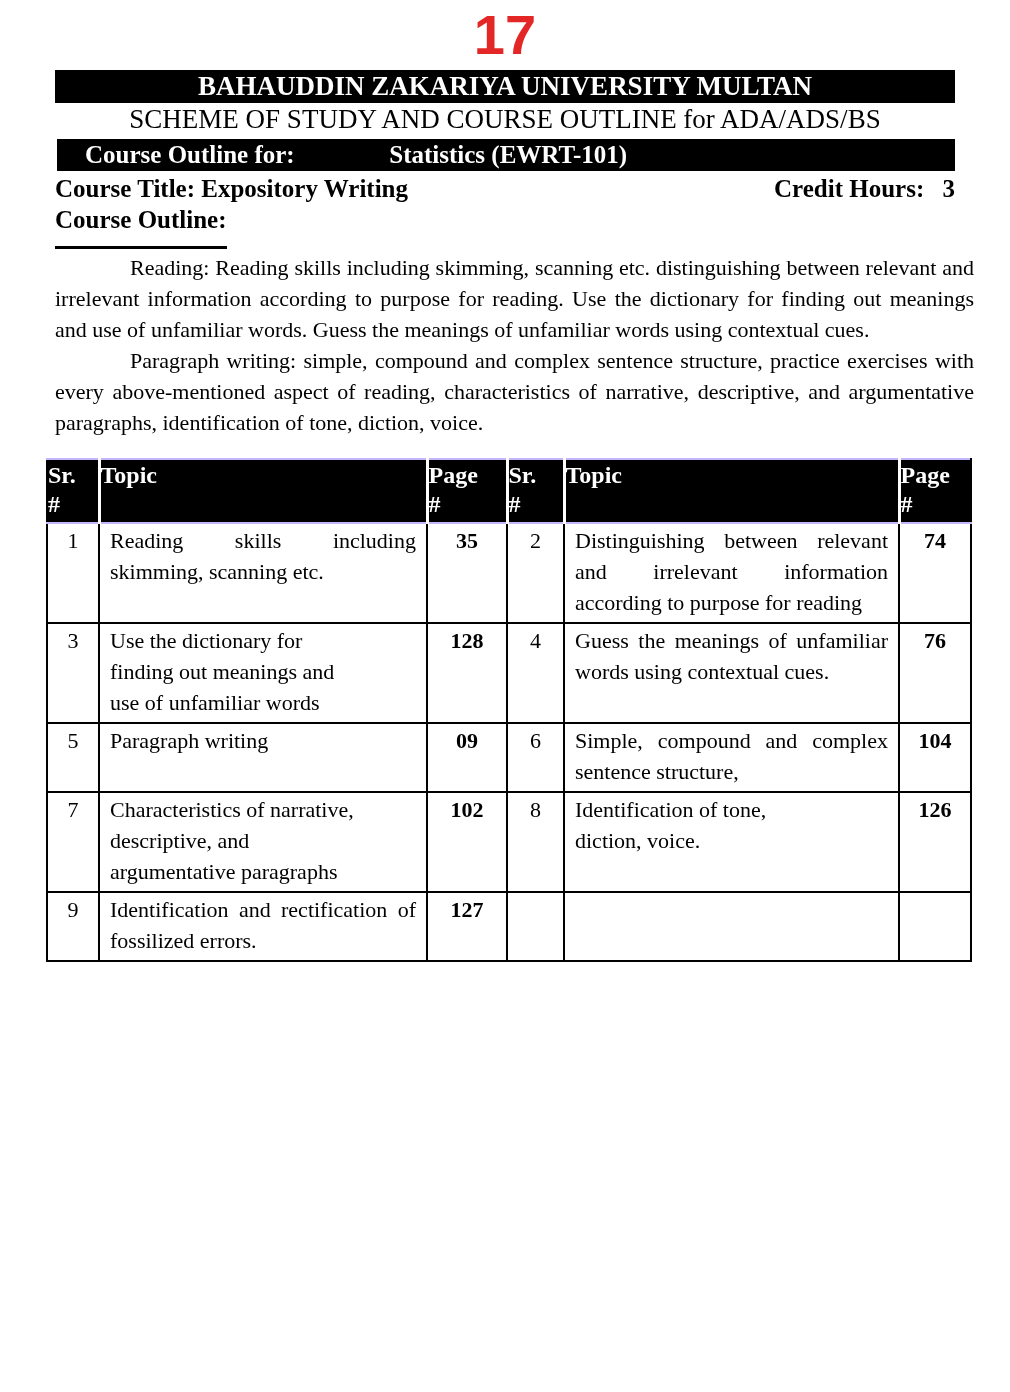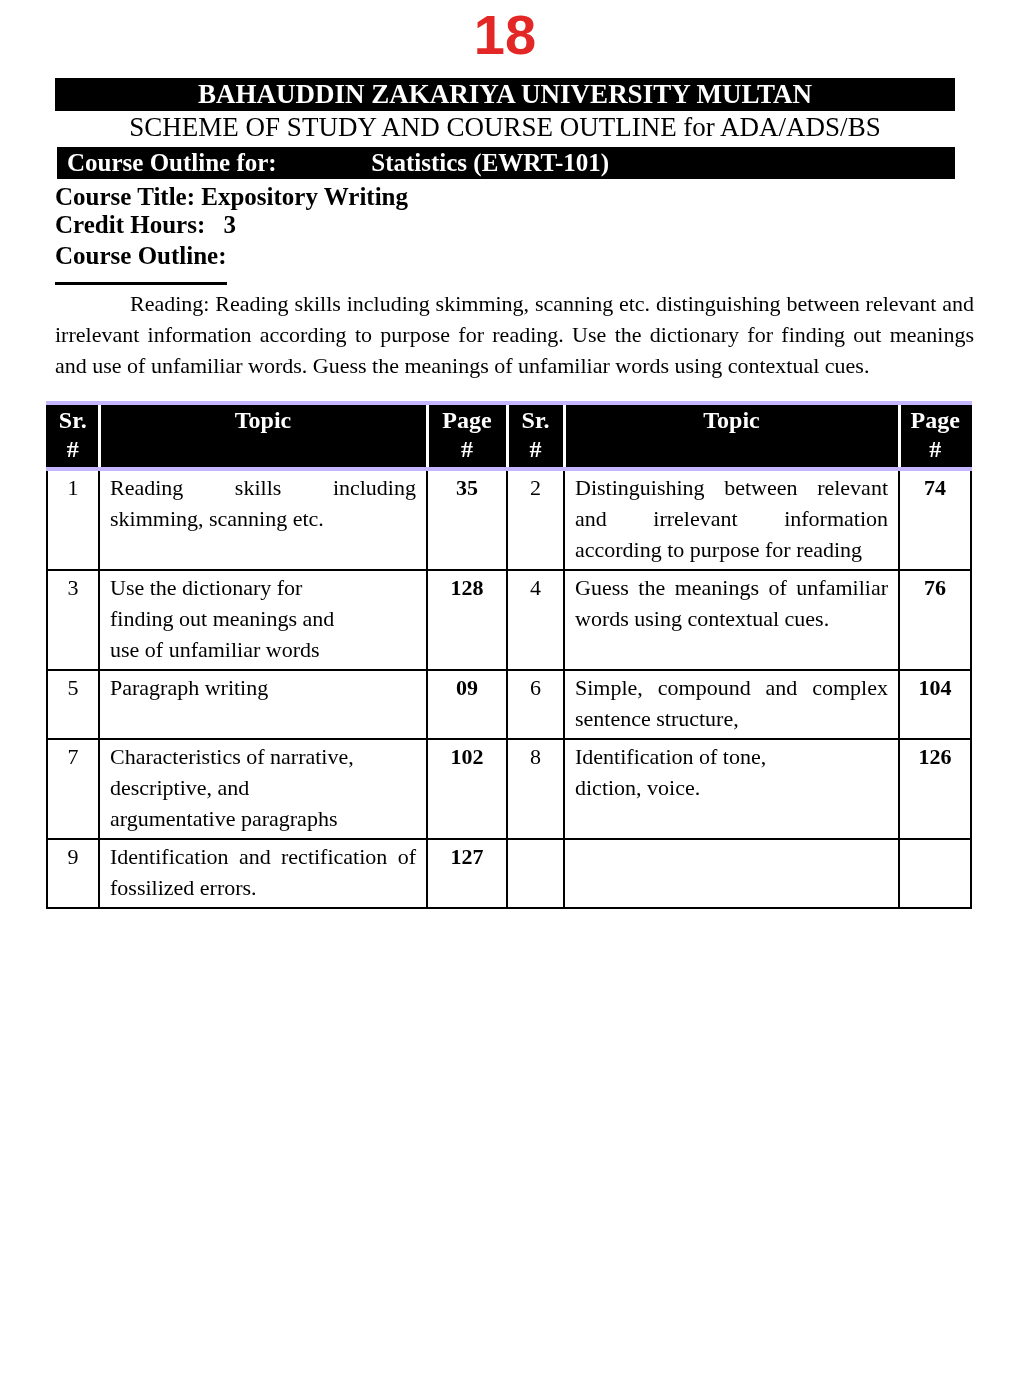--- a/index.html
+++ b/index.html
@@ -19,51 +19,50 @@
     font-weight: 700;
     color: #e32726;
     line-height: 62px;
   }
   .banner {
     background: #000;
     color: #fff;
     font-weight: bold;
   }
   .banner-university {
-    margin: 12px 55px 0 55px;
+    margin: 4px 55px 0 55px;
     text-align: center;
     font-size: 27px;
     line-height: 29px;
     padding: 2px 0;
   }
   .scheme-title {
     margin: 1px 40px 0 40px;
     text-align: center;
     font-size: 27px;
     line-height: 30px;
     font-weight: normal;
   }
   .banner-course-outline-for {
     margin: 5px 55px 0 57px;
     font-size: 25px;
     line-height: 28px;
-    padding: 2px 0 2px 10px;
+    padding: 2px 0 2px 28px;
   }
   .banner-course-outline-for .b2-label {
     display: inline-block;
     min-width: 298px;
   }
   .course-title-row {
     margin: 4px 55px 0 55px;
     display: flex;
     justify-content: space-between;
     font-size: 25px;
     line-height: 28px;
     font-weight: bold;
-    flex-direction: column;
   }
   .credit-hours .val { margin-left: 12px; }
   .outline-heading {
     margin: 3px 55px 0 55px;
     font-size: 25px;
     line-height: 28px;
     font-weight: bold;
   }
   .outline-heading span {
     display: inline-block;
@@ -92,23 +91,23 @@
   col.c-sr2   { width: 57px; }
   col.c-top2  { width: 335px; }
   col.c-pg2   { width: 72px; }
   th {
     background: #000;
     color: #fff;
     font-size: 24px;
     line-height: 29px;
     font-weight: bold;
     vertical-align: top;
-    text-align: center;
+    text-align: left;
     padding: 1px 0 3px 0;
-    border: 4px solid #c4b5fd;
+    border: 2px solid #c4b5fd;
   }
   th { border-left: 3px solid #fff; border-right: 3px solid #fff; }
   th:first-child { border-left: 2px solid #000; }
   th:last-child  { border-right: 2px solid #000; }
   th .l2 { min-height: 29px; }
   td {
     border: 2px solid #000;
     vertical-align: top;
     padding: 1px 6px 4px 6px;
   }
@@ -117,21 +116,21 @@
     text-align-last: left;
     white-space: pre-line;
     padding: 1px 10px 4px 10px;
   }
   td.sr-cell   { text-align: center; padding: 1px 2px; }
   td.page-cell { text-align: center; font-weight: bold; }
 </style>
 </head>
 <body>
 
-<div class="page-number">18</div>
+<div class="page-number">17</div>
 
 <div class="banner banner-university">BAHAUDDIN ZAKARIYA UNIVERSITY MULTAN</div>
 
 <div class="scheme-title">SCHEME OF STUDY AND COURSE OUTLINE for ADA/ADS/BS</div>
 
 <div class="banner banner-course-outline-for">
   <span class="b2-label">Course Outline for:</span>
   <span class="b2-value">Statistics (EWRT-101)</span>
 </div>
 
@@ -142,20 +141,21 @@
     <span class="val">3</span>
   </span>
 </div>
 
 <div class="outline-heading">
   <span>Course Outline:</span>
 </div>
 
 <div class="paragraphs">
     <p class="para">Reading: Reading skills including skimming, scanning etc. distinguishing between relevant and irrelevant information according to purpose for reading. Use the dictionary for finding out meanings and use of unfamiliar words. Guess the meanings of unfamiliar words using contextual cues.</p>
+    <p class="para">Paragraph writing: simple, compound and complex sentence structure, practice exercises with every above-mentioned aspect of reading, characteristics of narrative, descriptive, and argumentative paragraphs, identification of tone, diction, voice.</p>
   </div>
 
 <table class="course-table">
   <colgroup>
     <col class="c-sr1">
       <col class="c-top1">
       <col class="c-pg1">
     <col class="c-sr2">
       <col class="c-top2">
       <col class="c-pg2">

